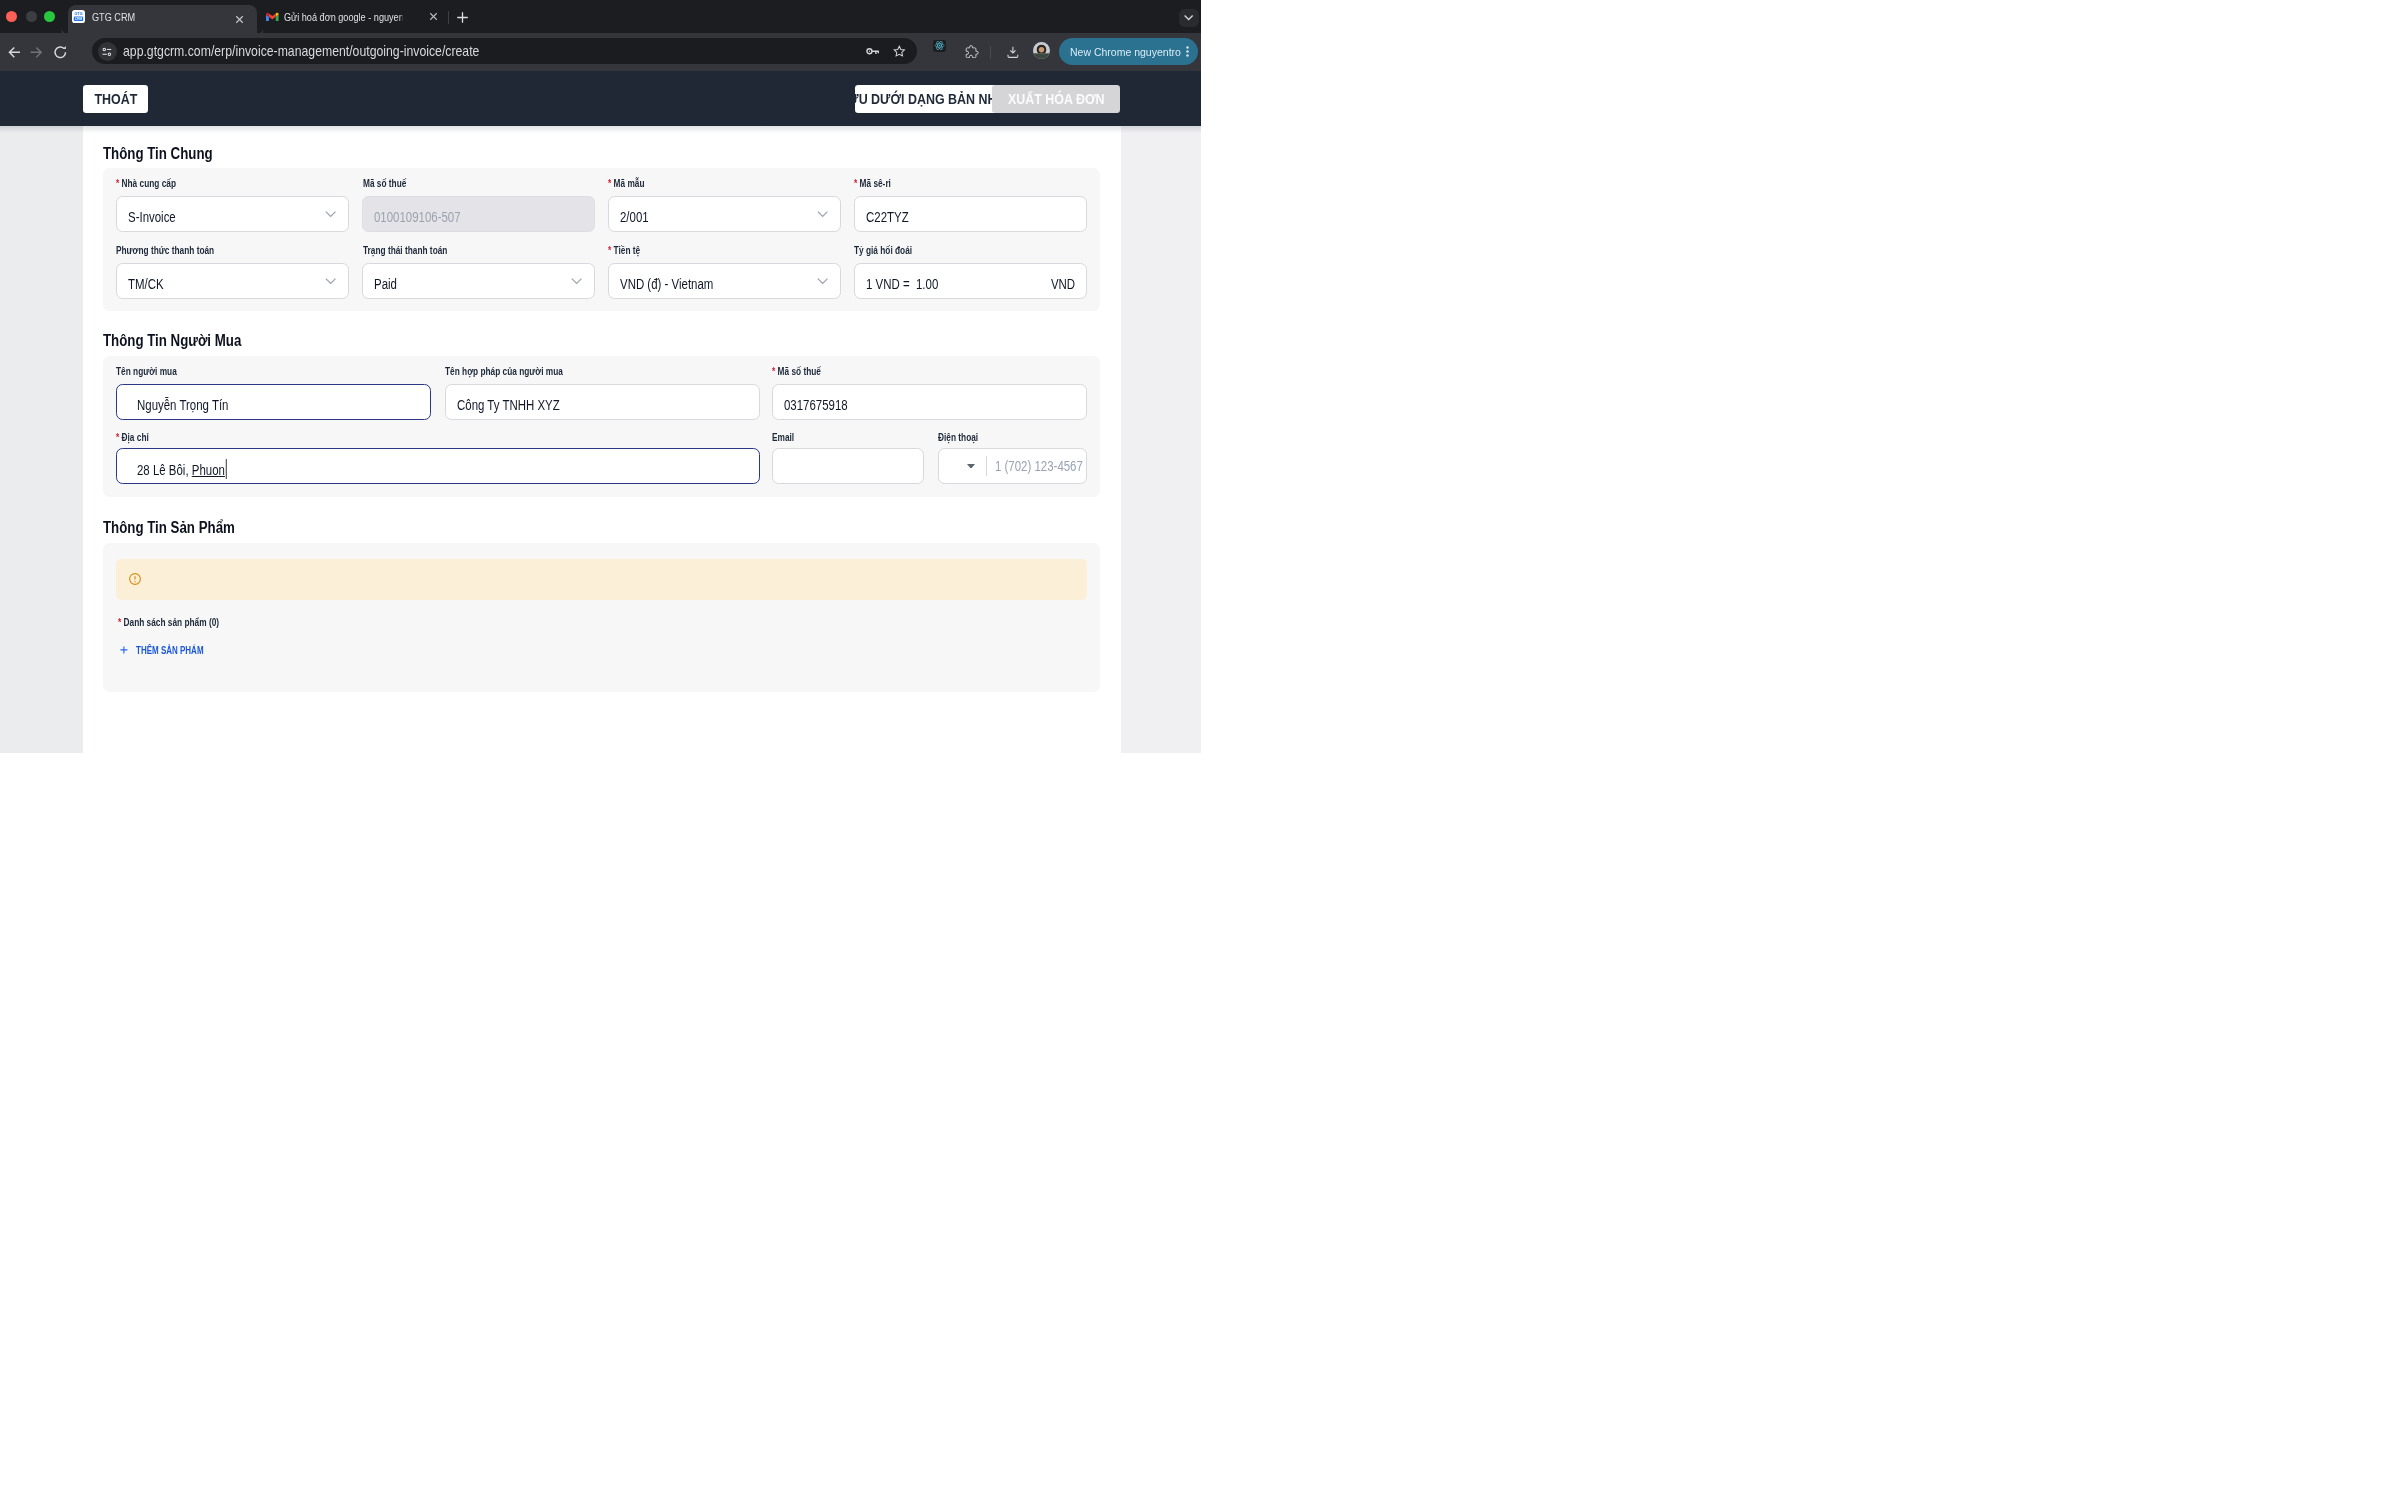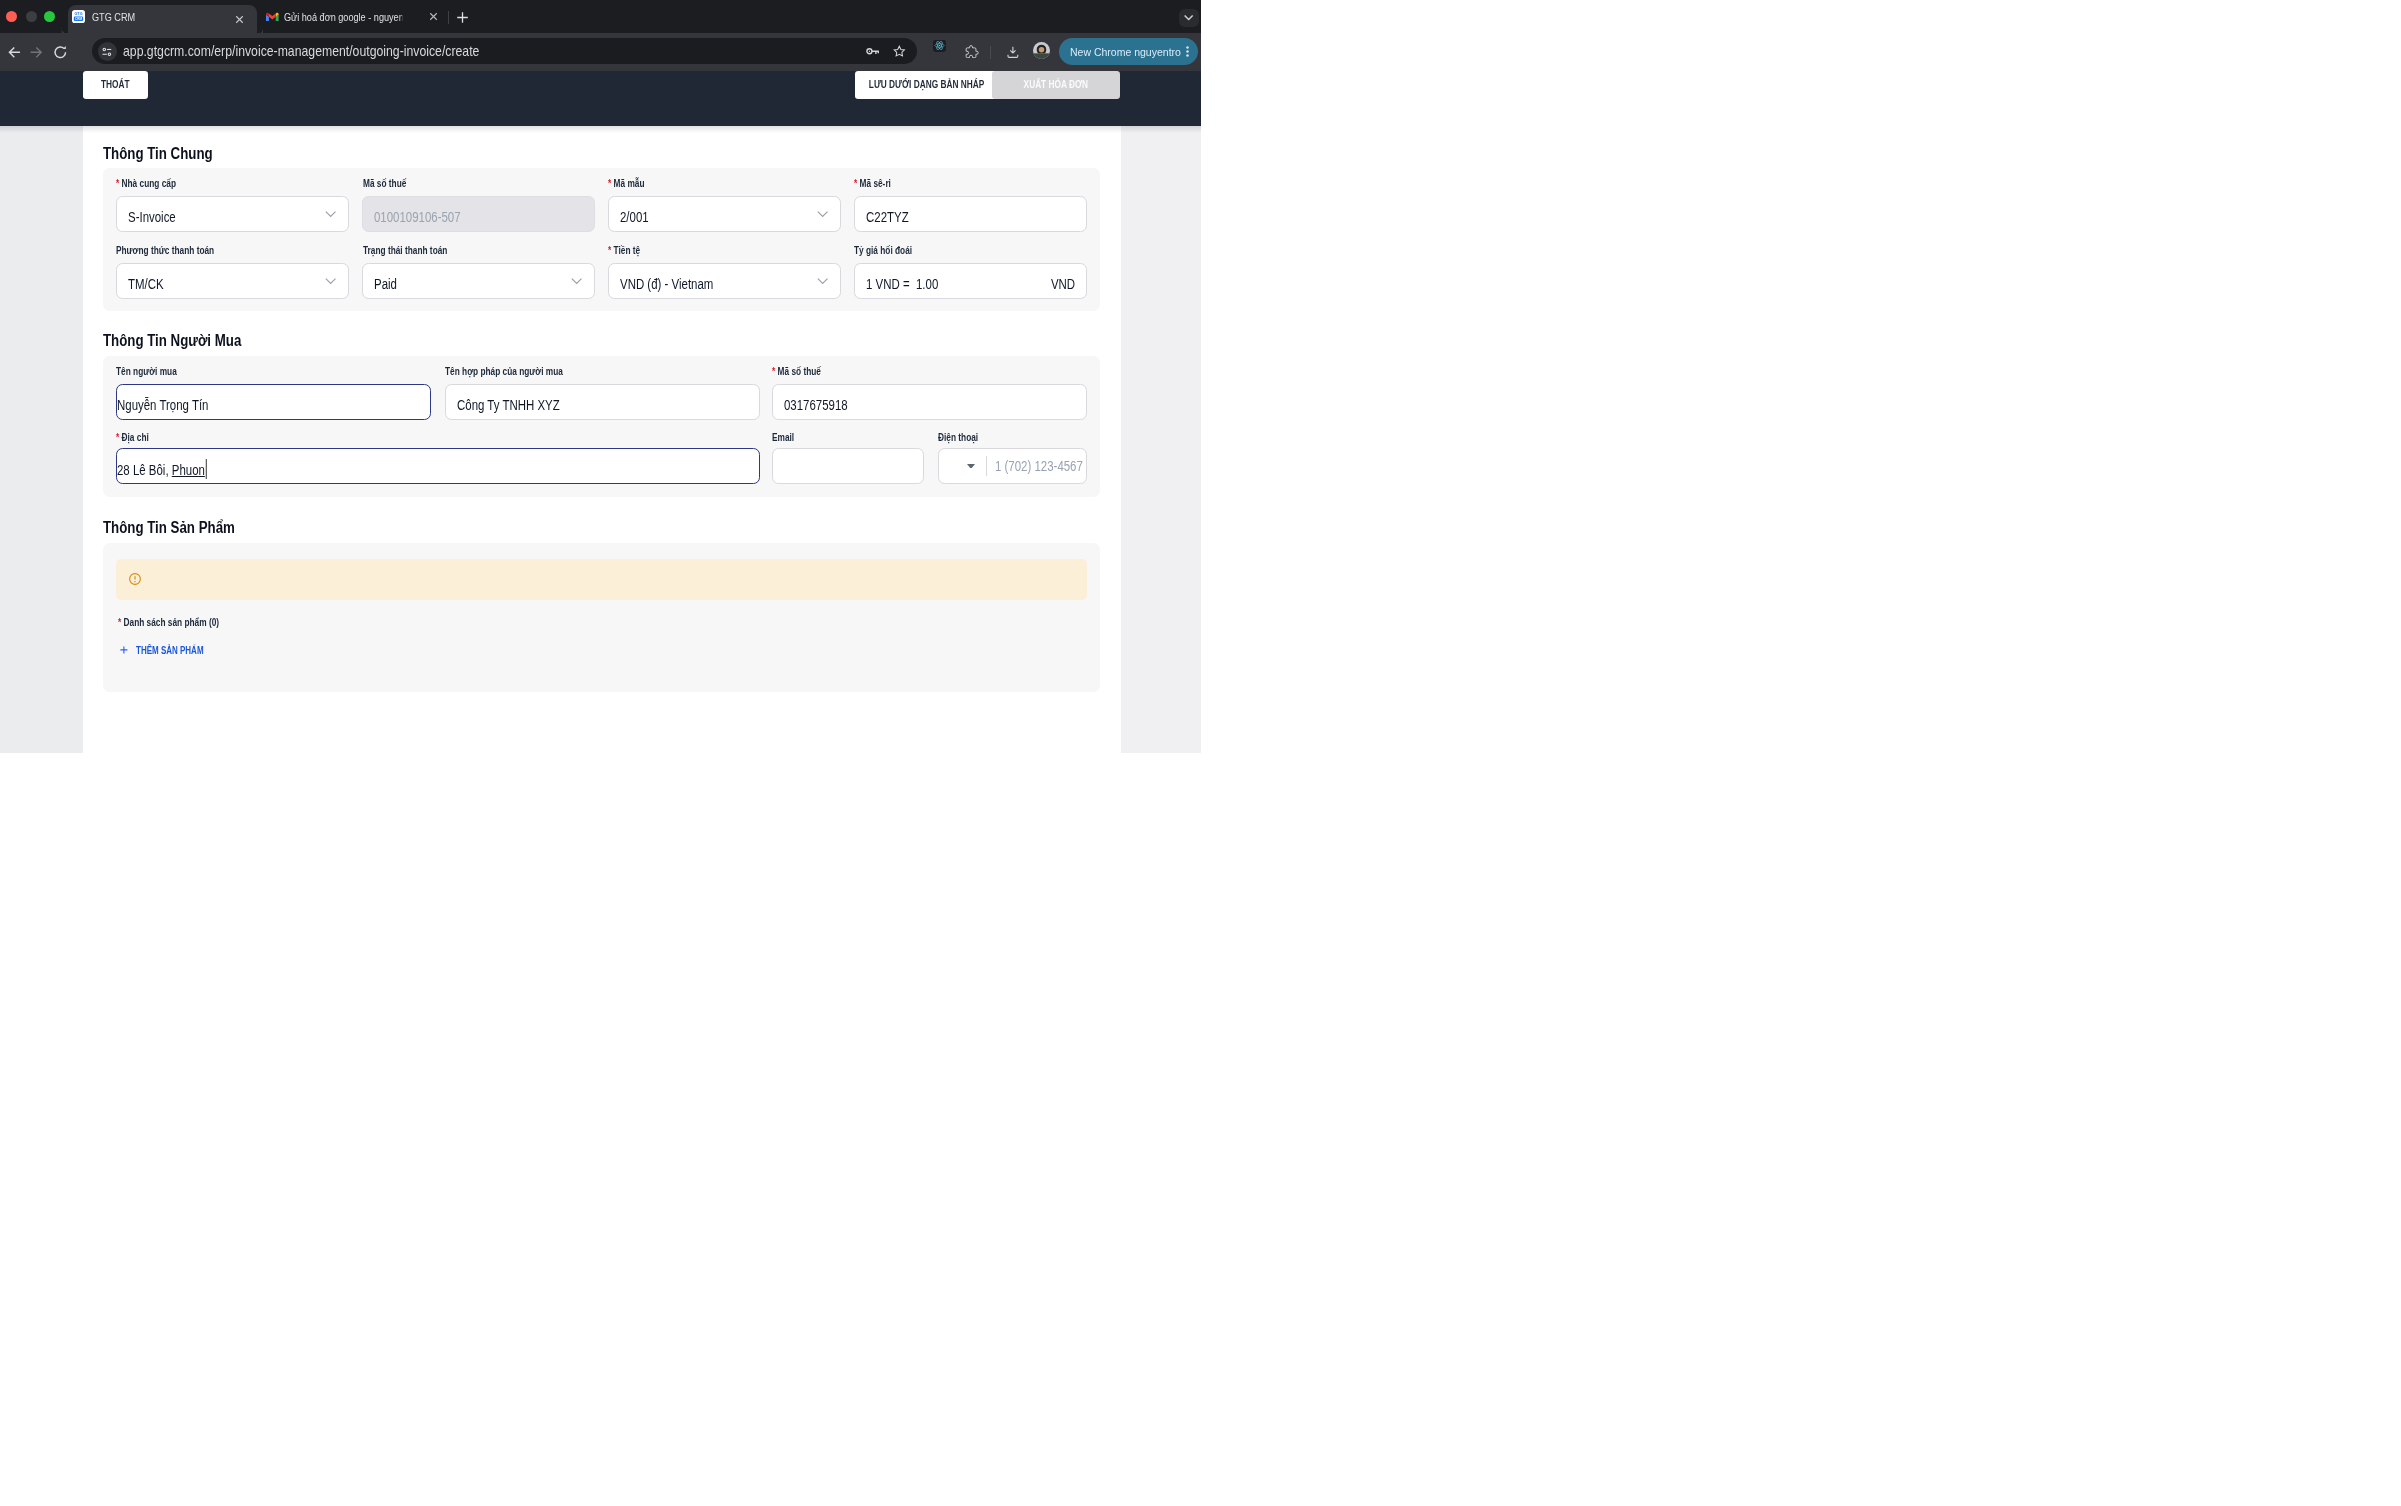--- a/index.html
+++ b/index.html
@@ -16,35 +16,35 @@
 #tab1:before{left:-5.7px;transform:scaleX(-1)}
 #tab1:after{right:-5.7px}
 .tabttl{font-size:10.5px;color:#dfe1e4;position:absolute;white-space:nowrap;transform:scaleX(.87);transform-origin:0 50%}
 
 #toolbar{position:absolute;left:0;top:33px;width:1201px;height:38px;background:#35363b}
 #pill{position:absolute;left:92px;top:5.3px;width:825px;height:26px;background:#1b1c1f;border-radius:13.8px}
 #urltxt{position:absolute;left:31px;top:0;height:26px;display:flex;align-items:center;font-size:14.6px;color:#d8dade}
 #urltxt span{display:inline-block;transform:scaleX(.84);transform-origin:0 50%;white-space:nowrap}
 
 #appbar{position:absolute;left:0;top:71px;width:1201px;height:55px;background:#202735}
-.navbtn{position:absolute;top:71px;height:27.5px;border-radius:3.2px;display:flex;align-items:center;justify-content:center;font-weight:bold;font-size:10px}
+.navbtn{position:absolute;top:85px;height:27.5px;border-radius:3.2px;display:flex;align-items:center;justify-content:center;font-weight:bold;font-size:15px}
 .nb{white-space:nowrap;display:inline-block}
 
 #content{position:absolute;left:0;top:126px;width:1201px;height:627px;background:#fff}
 #lstrip{position:absolute;left:0;top:0;width:83px;height:627px;background:#ebecee}
 #rstrip{position:absolute;left:1121px;top:0;width:80px;height:627px;background:#f0f0f2}
 .h2{position:absolute;font-size:16px;font-weight:bold;color:#0c111d;line-height:1}
 .h2 .tx{transform:scaleX(.83)}
 .card{position:absolute;left:103px;width:997px;background:#f7f7f8;border-radius:6.5px}
 .lbl{position:absolute;font-size:10px;font-weight:bold;color:#1d2939;line-height:1}
 .ast{color:#cf2335}
 .inp{position:absolute;height:36px;background:#fff;border:0.8px solid #d8d8dd;border-radius:6.5px;display:flex;align-items:center;padding:6px 10.5px 0;font-size:13.8px;color:#101828}
 .inp.dis{background:#e3e3e8;border-color:#dddde2;color:#9ba3ae}
 .inp svg,.inp span{flex-shrink:0}
-.inp.foc{border:1.6px solid #2c3788;padding:6px 0 0}
+.inp.foc{border:1.6px solid #2c3788;padding:6px 20px 0}
 .chev{position:absolute;right:11.3px;top:50%;transform:translateY(-50%)}
 .ph{color:#98a2b3}
 </style>
 </head>
 <body>
 <div id="frame">
 
   <div id="tabstrip">
     <div class="light" style="left:6px;background:#fd5f57"></div>
     <div class="light" style="left:25.5px;background:#3d3e41"></div>

